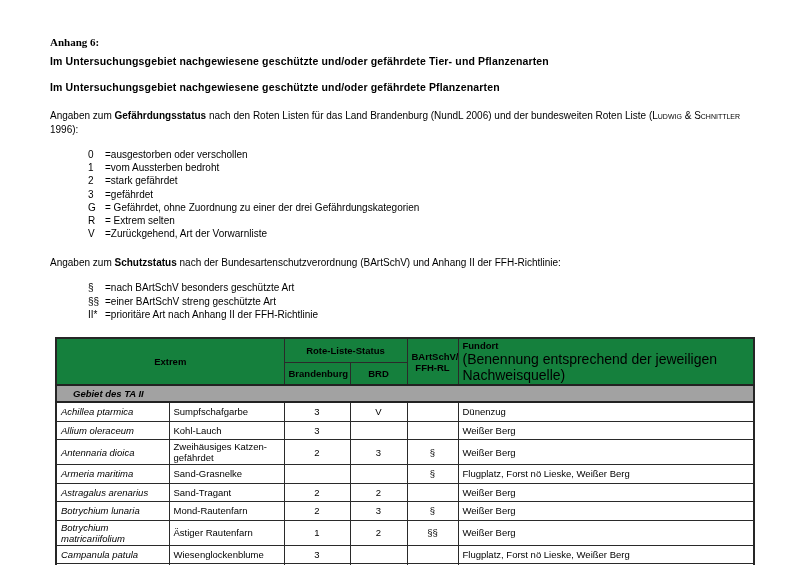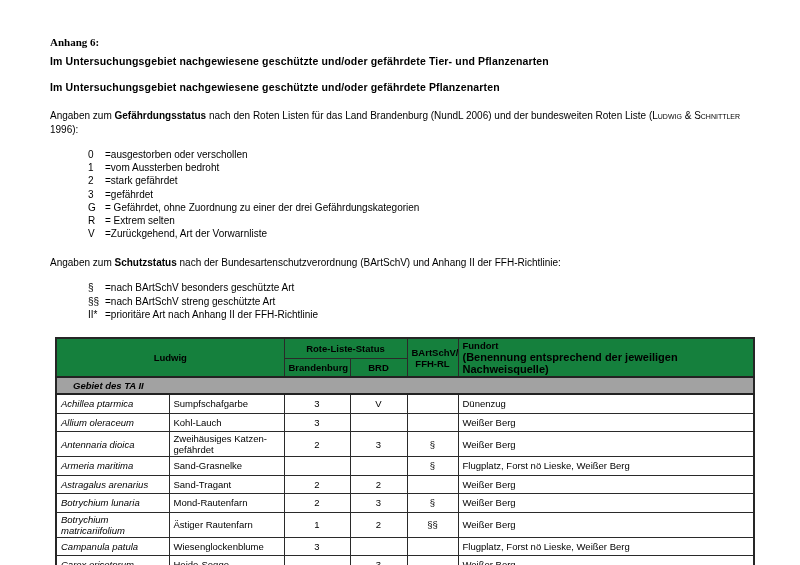--- a/index.html
+++ b/index.html
@@ -38,21 +38,21 @@
     vertical-align:middle;
     overflow:hidden;
   }
   table.species thead th{
     background:#15803d;
     font-weight:bold;
     text-align:center;
     font-size:9.5px;
   }
   th.fundort-h{text-align:left !important;}
-  .fundort-sub{font-weight:bold;font-size:11px;text-align:center;}
+  .fundort-sub{font-weight:normal;font-size:14px;text-align:center;}
   tr.hdr1 th{height:16px;}
   tr.hdr2 th{height:15px;}
   tr.section td{
     background:#a2a2a2;
     font-weight:bold;
     font-style:italic;
     height:13px;
     border-top:2px solid #222;
     border-bottom:2px solid #222;
     padding-left:16px;
@@ -105,40 +105,40 @@
 
   <p class="para"><span>Angaben zum </span><b>Schutzstatus</b><span> nach der Bundesartenschutzverordnung (BArtSchV) und Anhang II der FFH-Richtlinie:</span></p>
 
   <div class="legend">
     <div class="legend-row">
         <span class="legend-code">§</span>
         <span class="legend-text">=nach BArtSchV besonders geschützte Art</span>
       </div>
     <div class="legend-row">
         <span class="legend-code">§§</span>
-        <span class="legend-text">=nach BArtSchV streng geschützte Art</span>
+        <span class="legend-text">=einer BArtSchV streng geschützte Art</span>
       </div>
     <div class="legend-row">
         <span class="legend-code">II*</span>
         <span class="legend-text">=prioritäre Art nach Anhang II der FFH-Richtlinie</span>
       </div>
   </div>
 
   <table class="species">
     <colgroup>
       <col style="width:113px">
         <col style="width:115px">
         <col style="width:66px">
         <col style="width:57px">
         <col style="width:51px">
         <col style="width:296px">
     </colgroup>
     <thead>
       <tr class="hdr1">
-        <th colspan="2" rowspan="2">Ludwig</th>
+        <th colspan="2" rowspan="2">Extrem</th>
         <th colspan="2">Rote-Liste-Status</th>
         <th rowspan="2"><span>BArtSchV/</span><br><span>FFH-RL</span></th>
         <th rowspan="2" class="fundort-h"><span>Fundort</span><br><span class="fundort-sub">(Benennung entsprechend der jeweiligen Nachweisquelle)</span></th>
       </tr>
       <tr class="hdr2">
         <th>Brandenburg</th>
         <th>BRD</th>
       </tr>
     </thead>
     <tbody>

